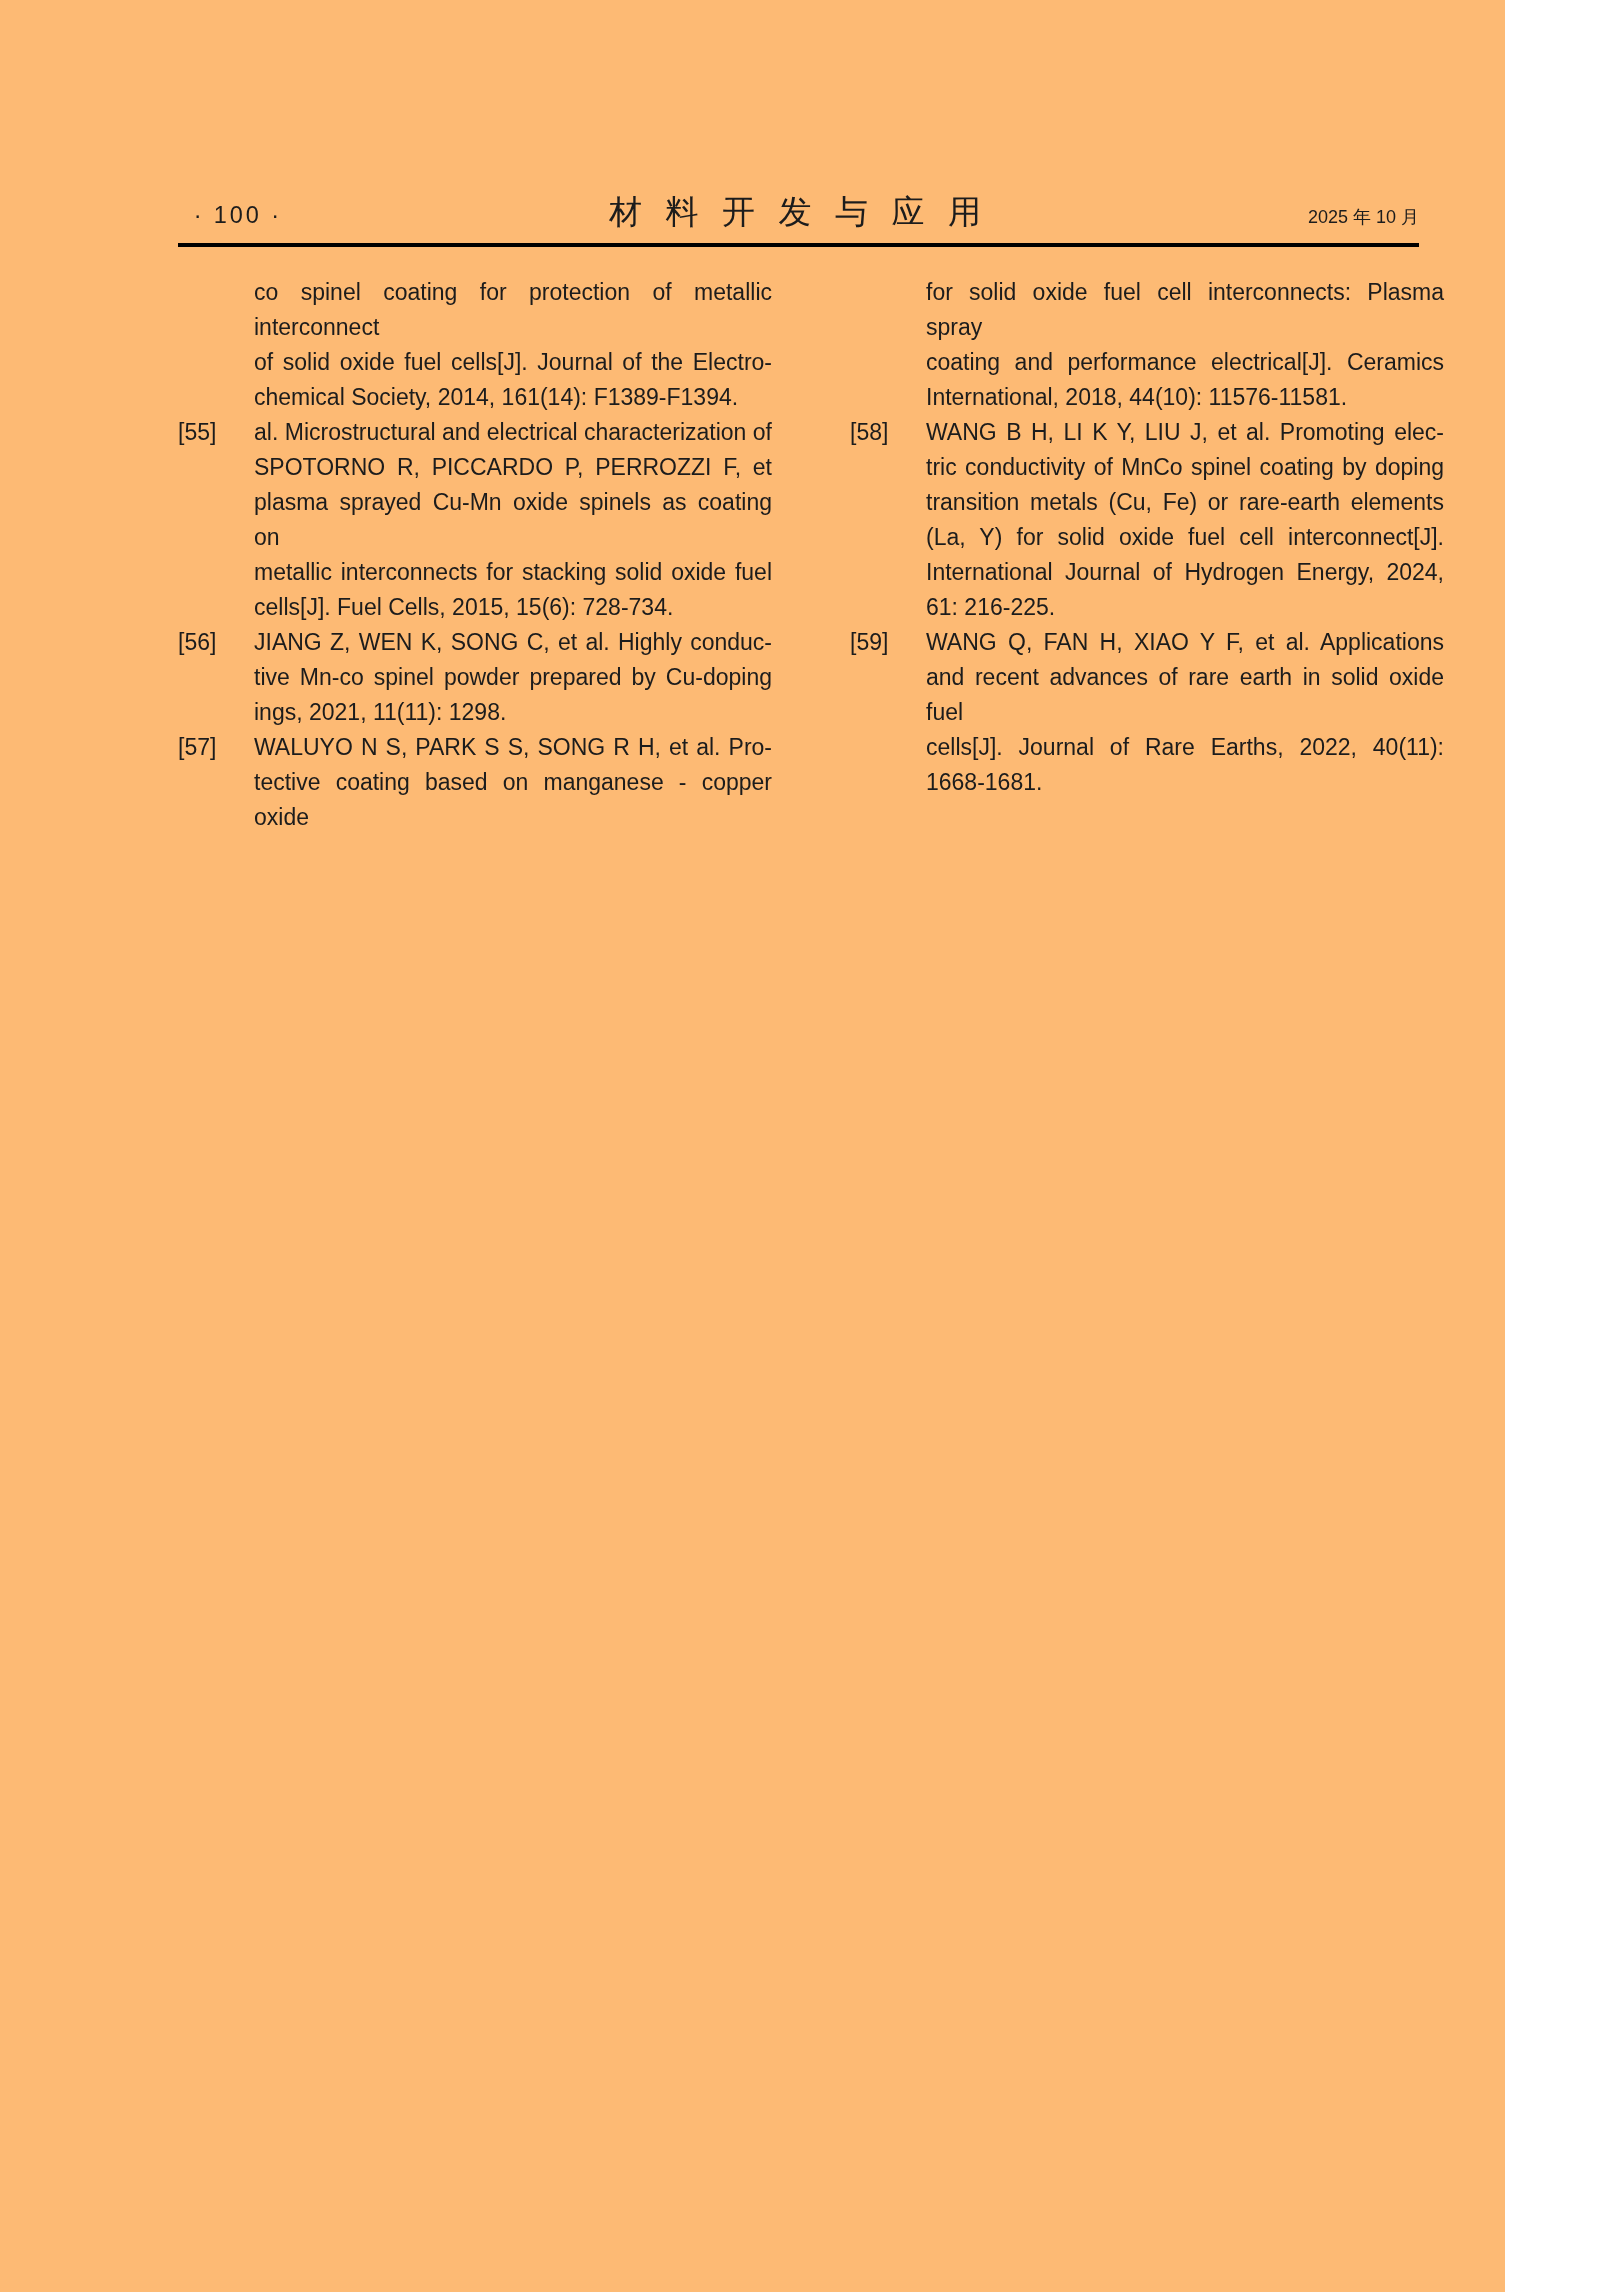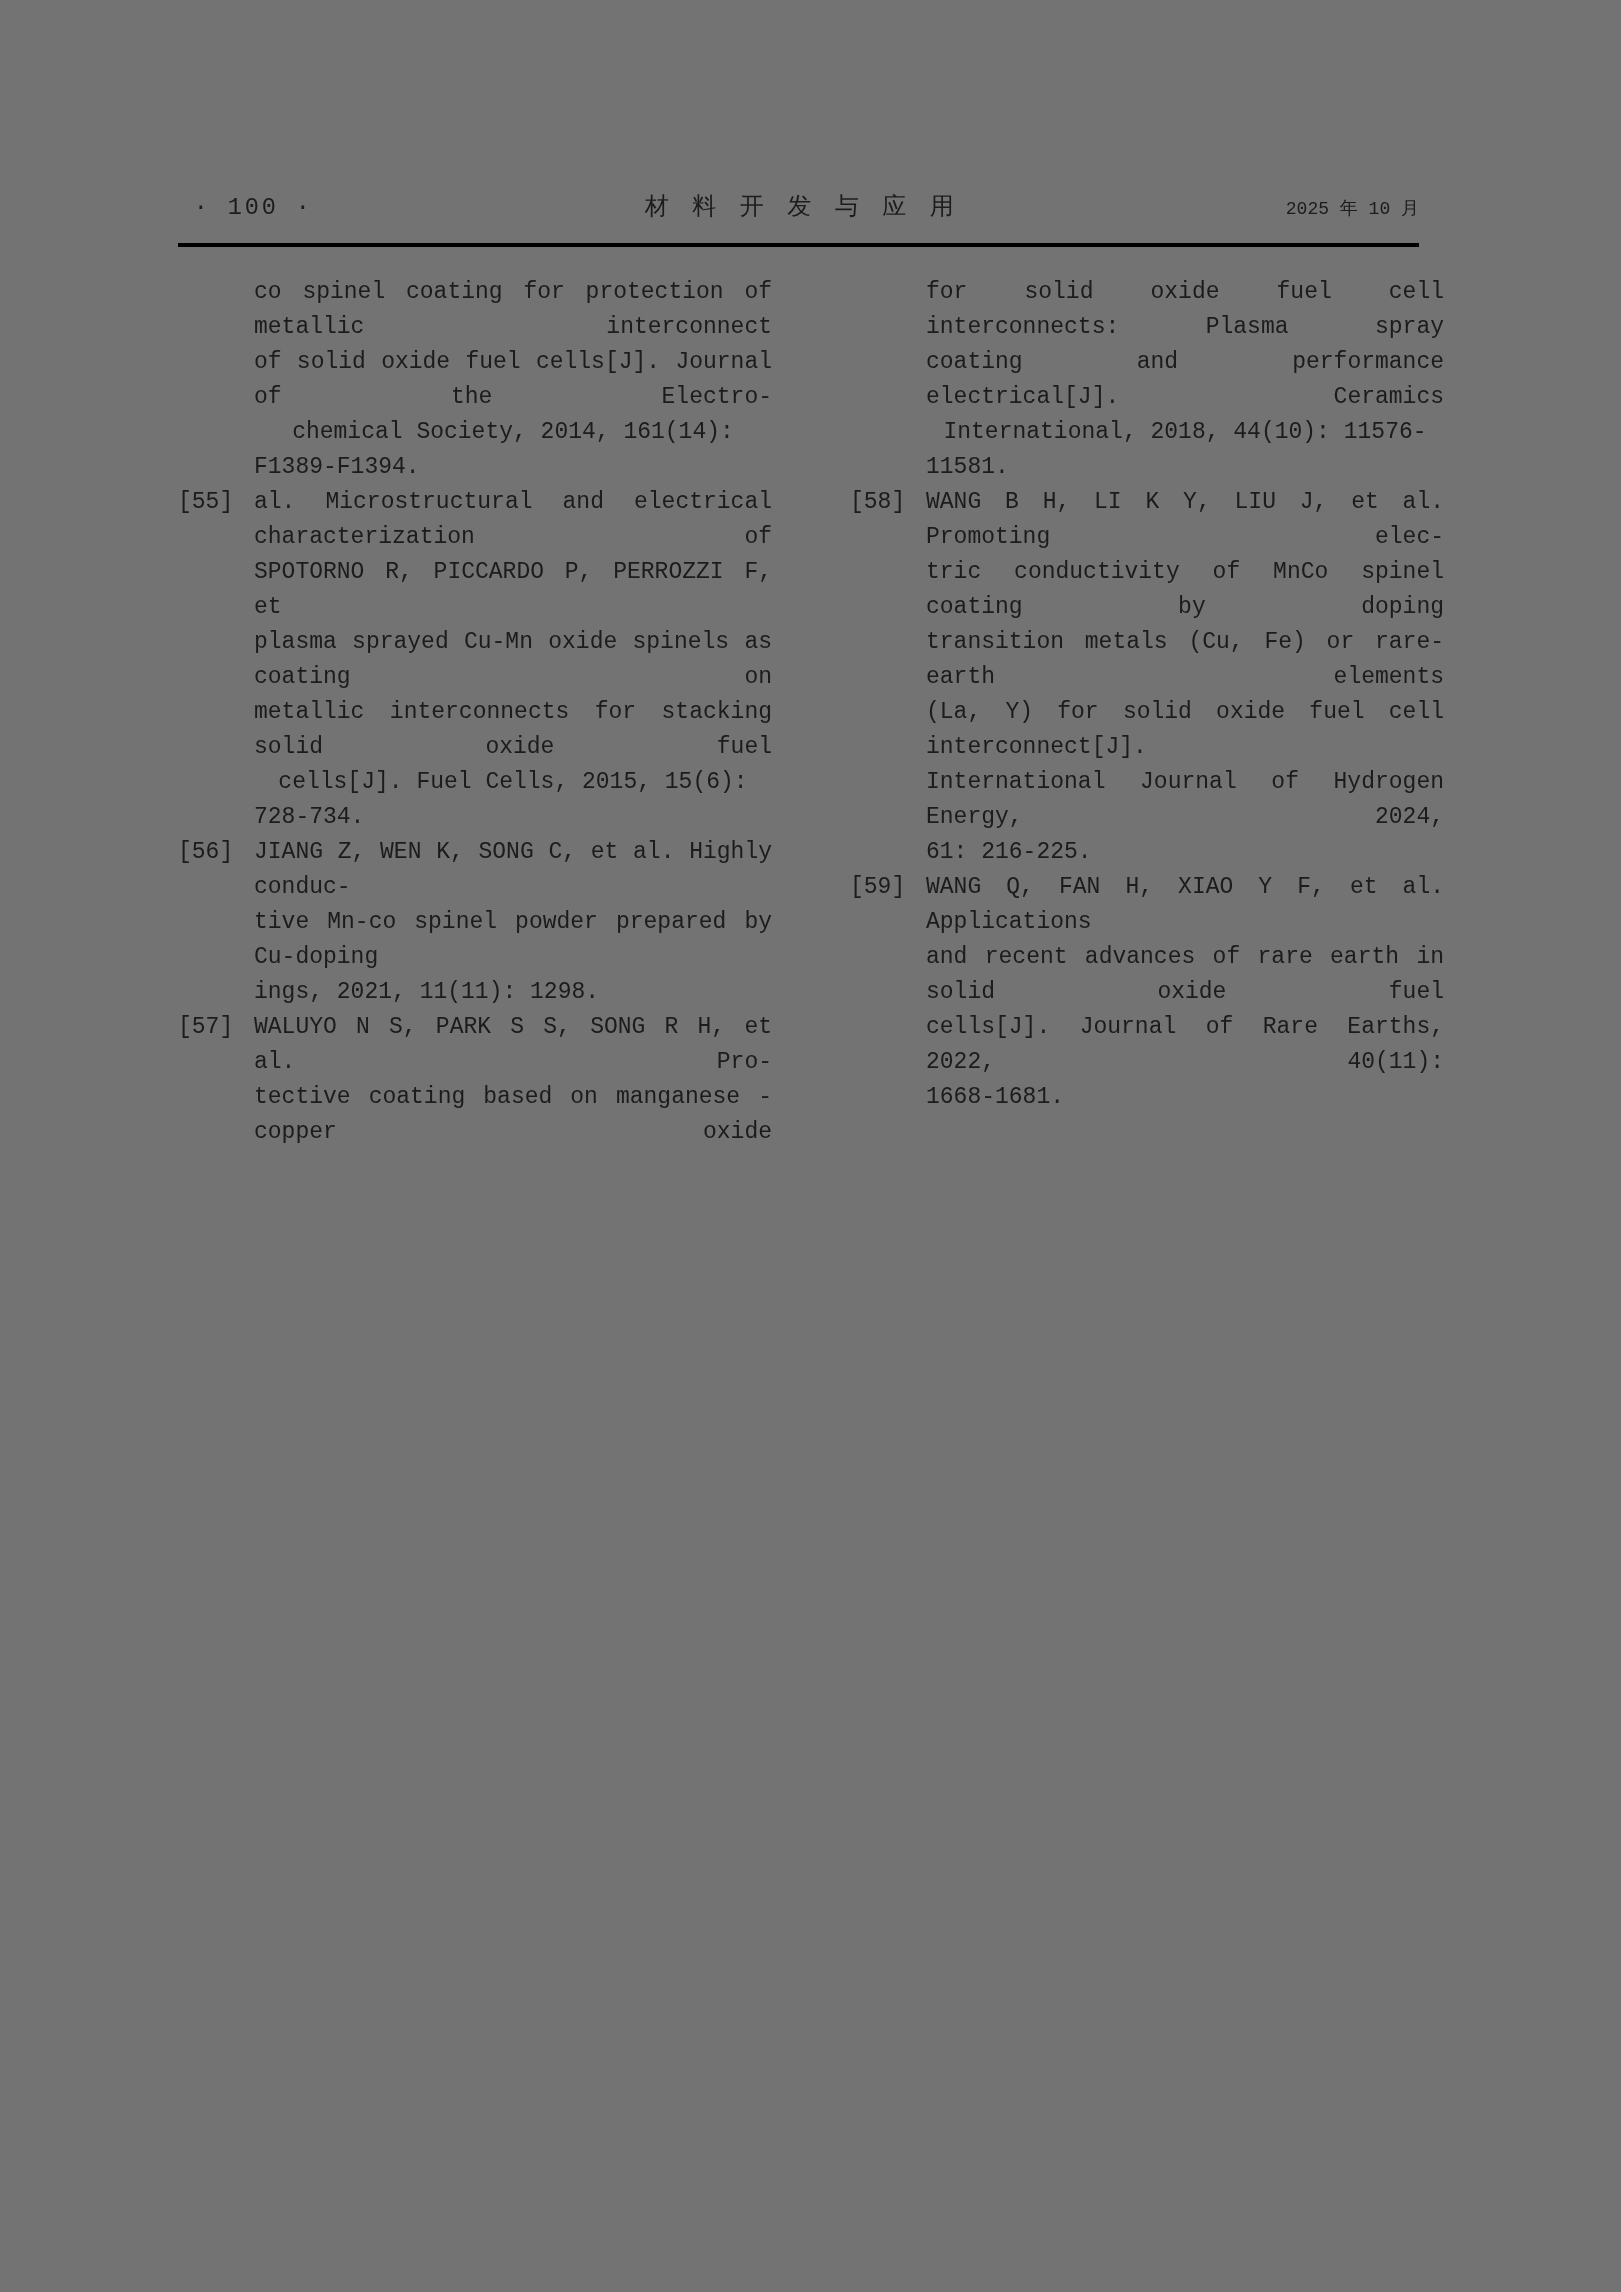--- a/index.html
+++ b/index.html
@@ -2,44 +2,44 @@
 <html><head>
 <meta charset="utf-8">
 <style>
   html, body {
     margin: 0;
     padding: 0;
     background: #ffffff;
   }
   .page {
     position: relative;
-    width: 1621px;
+    width: 1505px;
     height: 2293px;
-    background: #737373;
+    background: #fdba74;
     color: #1c1c1c;
-    font-family: Liberation Mono, monospace;
+    font-family: Liberation Sans, sans-serif;
     overflow: hidden;
   }
   .page-header {
     position: absolute;
     left: 178px;
     top: 190px;
     width: 1241px;
     display: flex;
     justify-content: space-between;
     align-items: baseline;
   }
   .page-num {
     font-size: 23.5px;
     letter-spacing: 2.9px;
     padding-left: 15.7px;
     white-space: nowrap;
   }
   .journal-title {
-    font-size: 24px;
+    font-size: 33px;
     letter-spacing: 23.5px;
     margin-right: -23.5px;
     white-space: nowrap;
     font-weight: normal;
   }
   .issue-date {
     font-size: 18px;
     white-space: nowrap;
   }
   .header-rule {

